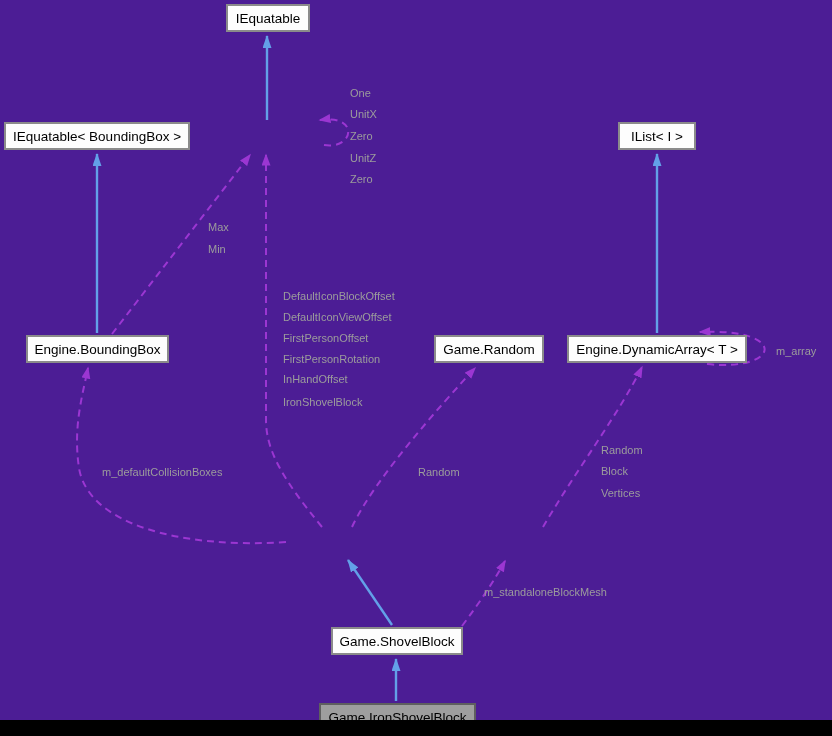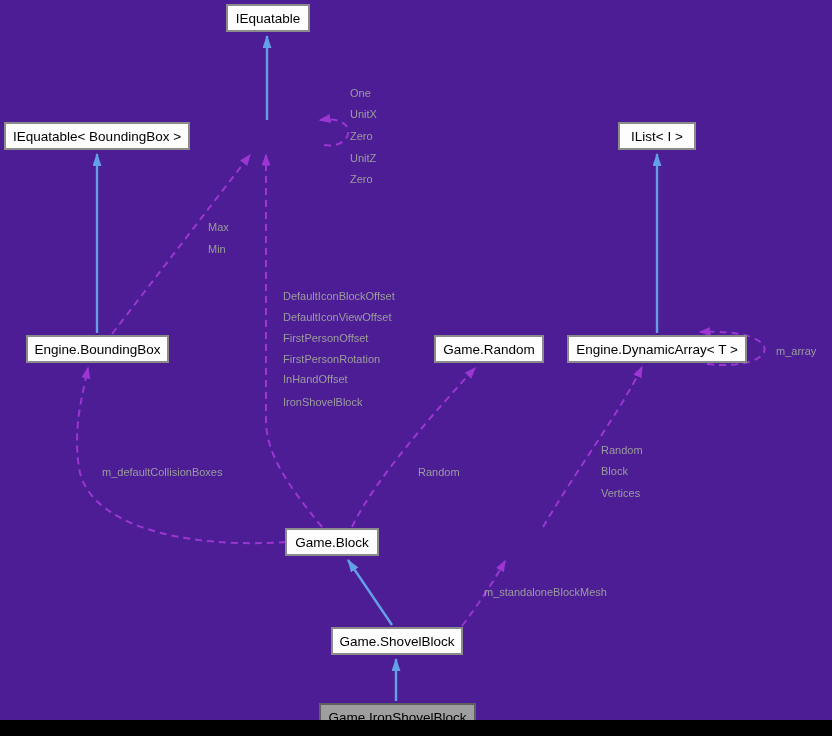--- a/index.html
+++ b/index.html
@@ -52,21 +52,20 @@
     <path class="edge-purple" d="M 324,145 C 354,150 360,114 320,120" marker-end="url(#arrow-purple)"></path>
     <path class="edge-purple" d="M 707,364 C 780,372 790,328 700,332" marker-end="url(#arrow-purple)"></path>
   </svg>
 
   <div class="node" style="left:226px;top:4px;width:84px;height:28px">IEquatable</div>
   <div class="node" style="left:4px;top:122px;width:186px;height:28px">IEquatable&lt; BoundingBox &gt;</div>
   <div class="node" style="left:618px;top:122px;width:78px;height:28px">IList&lt; I &gt;</div>
   <div class="node" style="left:26px;top:335px;width:143px;height:28px">Engine.BoundingBox</div>
   <div class="node" style="left:434px;top:335px;width:110px;height:28px">Game.Random</div>
   <div class="node" style="left:567px;top:335px;width:180px;height:28px">Engine.DynamicArray&lt; T &gt;</div>
-  <div class="node" style="left:285px;top:528px;width:94px;height:28px">Game.Block</div>
   <div class="node" style="left:331px;top:627px;width:132px;height:28px">Game.ShovelBlock</div>
   <div class="node focus" style="left:319px;top:703px;width:157px;height:28px">Game.IronShovelBlock</div>
 
   <div class="elabel" style="left:350px;top:86px">One</div>
   <div class="elabel" style="left:350px;top:107px">UnitX</div>
   <div class="elabel" style="left:350px;top:129px">Zero</div>
   <div class="elabel" style="left:350px;top:151px">UnitZ</div>
   <div class="elabel" style="left:350px;top:172px">Zero</div>
   <div class="elabel" style="left:208px;top:220px">Max</div>
   <div class="elabel" style="left:208px;top:242px">Min</div>

